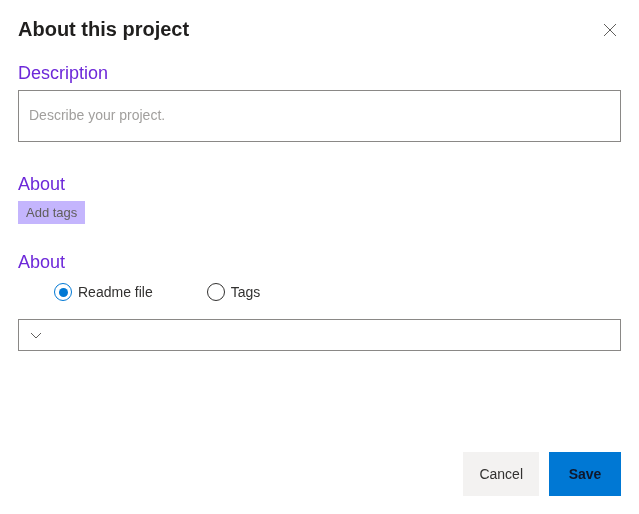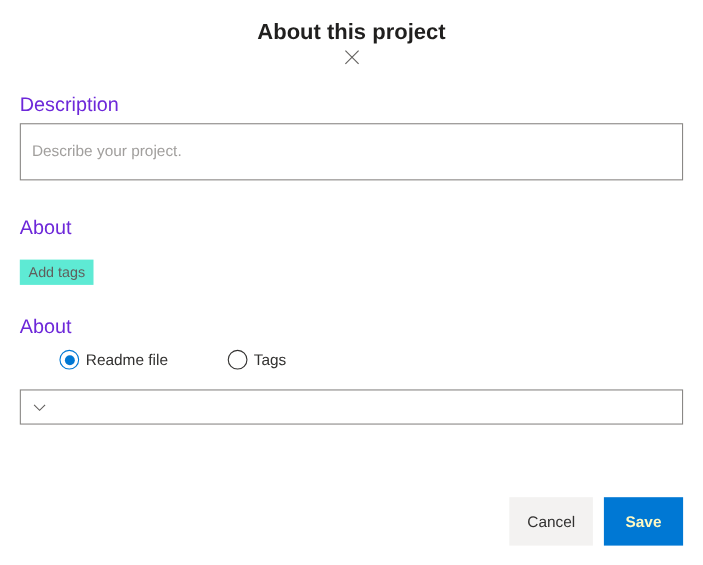--- a/index.html
+++ b/index.html
@@ -10,21 +10,20 @@
       width: 639px;
       height: 514px;
       position: relative;
       padding: 18px;
     }
     .header {
       display: flex;
       justify-content: space-between;
       align-items: center;
       margin-bottom: 22px;
-      flex-direction: column;
     }
     .title {
       font-size: 20px;
       font-weight: 600;
       color: #201f1e;
     }
     .close-btn {
       background: none;
       border: none;
       cursor: pointer;
@@ -49,26 +48,25 @@
       font-size: 14px;
       color: #323130;
       resize: none;
       outline: none;
     }
     .description-input::placeholder { color: #a19f9d; }
     .section { margin-bottom: 28px; }
     .tags-section { margin-bottom: 28px; }
     .add-tags {
       display: inline-block;
-      background: #5eead4;
+      background: #c4b5fd;
       padding: 4px 8px;
       font-size: 13px;
       color: #605e5c;
       cursor: pointer;
-      margin-top: 12px;
     }
     .radio-row {
       display: flex;
       gap: 18px;
       margin-top: 10px;
       margin-bottom: 18px;
     }
     .radio-item {
       display: flex;
       align-items: center;
@@ -125,21 +123,21 @@
       border: none;
       cursor: pointer;
       font-family: inherit;
     }
     .btn-cancel {
       background: #f3f2f1;
       color: #323130;
     }
     .btn-save {
       background: #0078d4;
-      color: #fef9c3;
+      color: #0f172a;
       font-weight: 600;
     }
   </style>
 </head>
 <body>
 
 <div class="header">
   <h1 class="title">About this project</h1>
   <button class="close-btn">
     <svg viewBox="0 0 14 14" fill="none" stroke="#605e5c" stroke-width="1">

